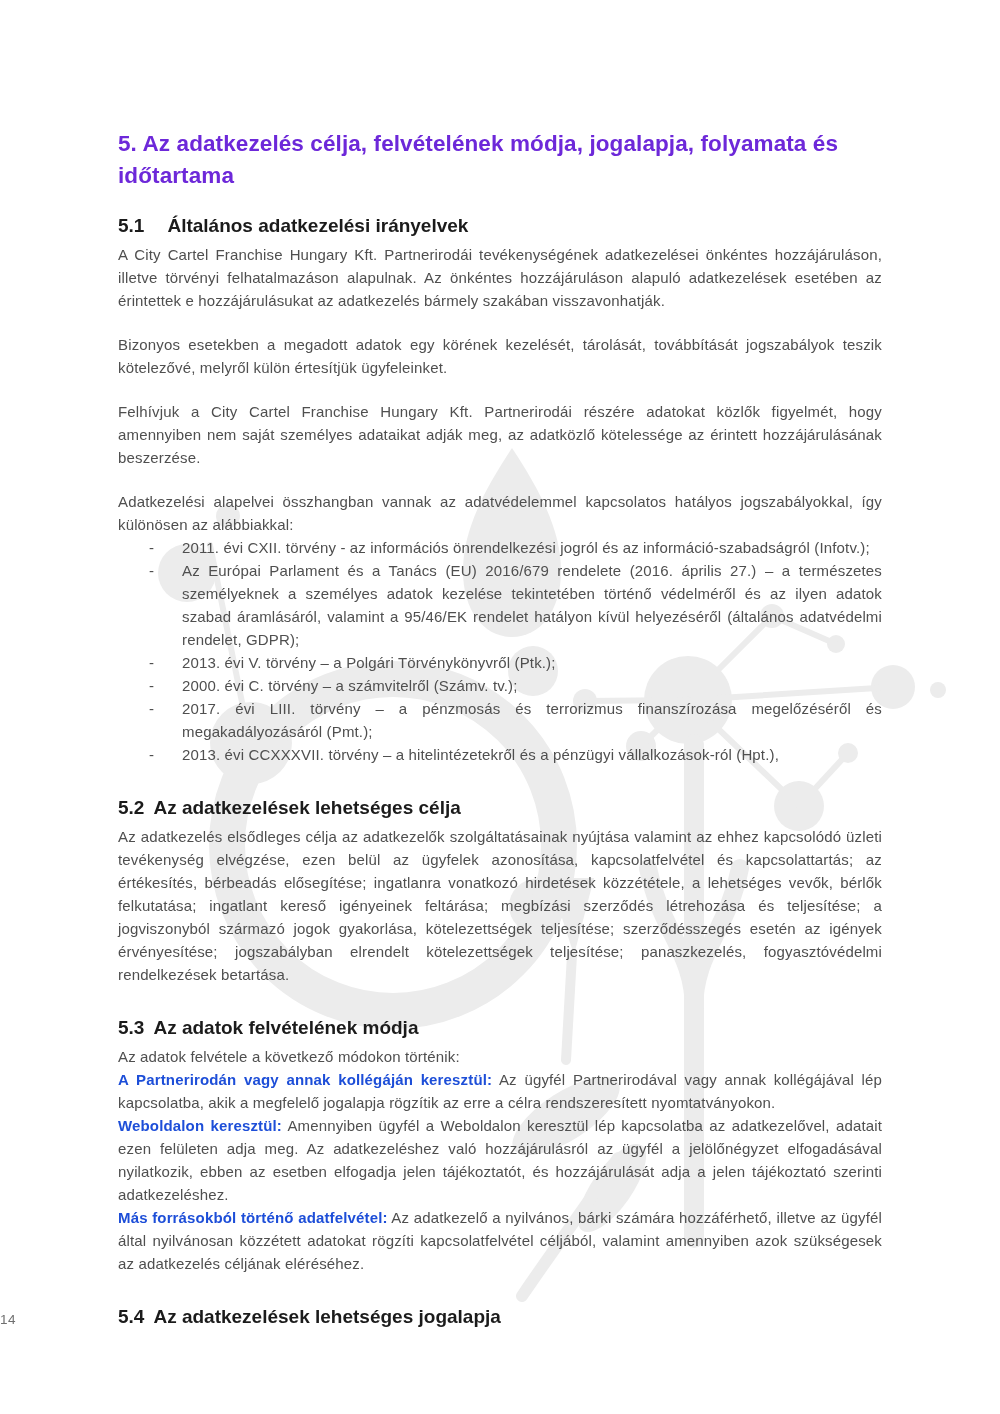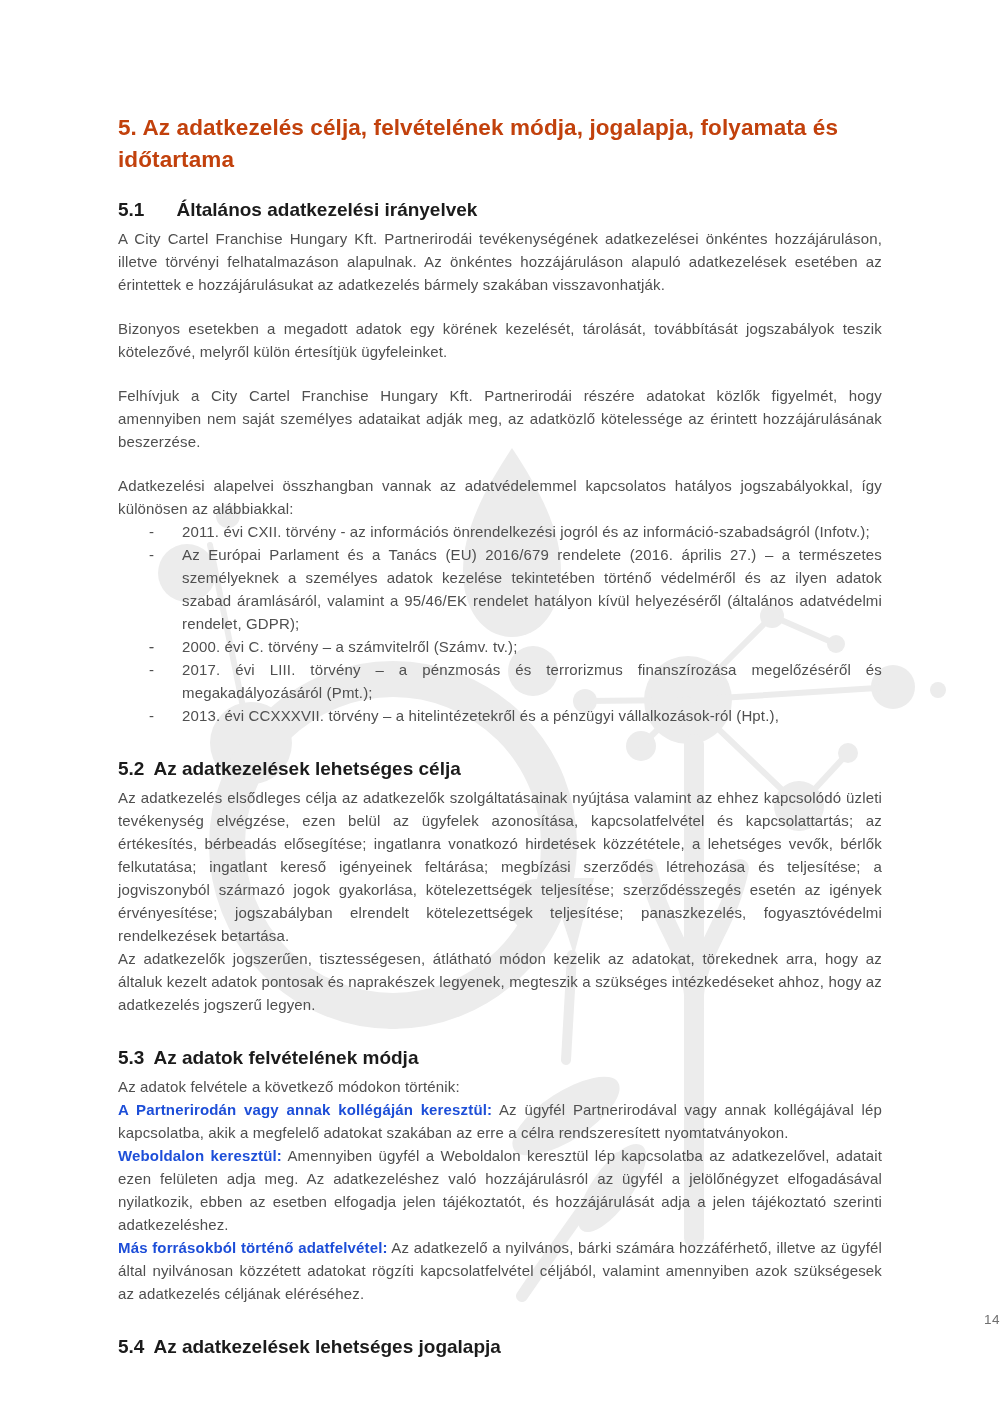--- a/index.html
+++ b/index.html
@@ -17,37 +17,37 @@
     width: 1000px; height: 1414px;
     z-index: 0;
     pointer-events: none;
   }
   .content {
     position: relative;
     z-index: 1;
     padding: 112px 118px 0 118px;
   }
   h1.doc-title {
-    margin: 0 0 22px 0;
+    margin: 16px 0 22px 0;
     font-size: 22.5px;
     line-height: 32px;
     font-weight: 800;
-    color: #c2410c;
+    color: #6d28d9;
     letter-spacing: 0.1px;
   }
   h2.sec-title {
     margin: 30px 0 5px 0;
     font-size: 19px;
     line-height: 24px;
     font-weight: 700;
     color: #1b1b1b;
   }
   h2.sec-title.first { margin-top: 18px; }
   .sec-num { margin-right: 9px; }
-  h2.sec-title.wide-gap .sec-num { margin-right: 32px; }
+  h2.sec-title.wide-gap .sec-num { margin-right: 23px; }
   .doc-body p {
     margin: 0 0 21px 0;
     font-size: 15px;
     line-height: 23px;
     color: #4f4f4f;
     text-align: justify;
     letter-spacing: 0.15px;
   }
   .doc-body p.tight { margin-bottom: 0; }
   .bullets { margin: 0; }
@@ -67,21 +67,21 @@
   }
   .lead {
     font-weight: 700;
     color: #1d4ed8;
   }
   .footer-pageno {
     position: absolute;
     left: 0;
     top: 1312px;
     width: 100%;
-    text-align: right;
+    text-align: left;
     font-size: 13.5px;
     color: #6f6f6f;
     letter-spacing: 0.5px;
     z-index: 1;
   }
 </style>
 </head>
 <body>
 
 <div class="page">
@@ -138,45 +138,44 @@
     <p>Felhívjuk a City Cartel Franchise Hungary Kft. Partnerirodái részére adatokat közlők figyelmét, hogy amennyiben nem saját személyes adataikat adják meg, az adatközlő kötelessége az érintett hozzájárulásának beszerzése.</p>
     <p class="tight">Adatkezelési alapelvei összhangban vannak az adatvédelemmel kapcsolatos hatályos jogszabályokkal, így különösen az alábbiakkal:</p>
     <div class="bullets">
       <div class="bullet">
         <span class="dash">-</span><span>2011. évi CXII. törvény - az információs önrendelkezési jogról és az információ-szabadságról (Infotv.);</span>
       </div>
       <div class="bullet">
         <span class="dash">-</span><span>Az Európai Parlament és a Tanács (EU) 2016/679 rendelete (2016. április 27.) – a természetes személyeknek a személyes adatok kezelése tekintetében történő védelméről és az ilyen adatok szabad áramlásáról, valamint a 95/46/EK rendelet hatályon kívül helyezéséről (általános adatvédelmi rendelet, GDPR);</span>
       </div>
       <div class="bullet">
-        <span class="dash">-</span>
+        <span class="dash">-</span><span>2013. évi V. törvény – a Polgári Törvénykönyvről (Ptk.);</span>
       </div>
       <div class="bullet">
         <span class="dash">-</span><span>2000. évi C. törvény – a számvitelről (Számv. tv.);</span>
       </div>
       <div class="bullet">
         <span class="dash">-</span><span>2017. évi LIII. törvény – a pénzmosás és terrorizmus finanszírozása megelőzéséről és megakadályozásáról (Pmt.);</span>
       </div>
       <div class="bullet">
         <span class="dash">-</span><span>2013. évi CCXXXVII. törvény – a hitelintézetekről és a pénzügyi vállalkozások-ról (Hpt.),</span>
       </div>
     </div>
 
     <h2 class="sec-title">
       <span class="sec-num">5.2</span><span>Az adatkezelések lehetséges célja</span>
     </h2>
     <p class="tight">Az adatkezelés elsődleges célja az adatkezelők szolgáltatásainak nyújtása valamint az ehhez kapcsolódó üzleti tevékenység elvégzése, ezen belül az ügyfelek azonosítása, kapcsolatfelvétel és kapcsolattartás; az értékesítés, bérbeadás elősegítése; ingatlanra vonatkozó hirdetések közzététele, a lehetséges vevők, bérlők felkutatása; ingatlant kereső igényeinek feltárása; megbízási szerződés létrehozása és teljesítése; a jogviszonyból származó jogok gyakorlása, kötelezettségek teljesítése; szerződésszegés esetén az igények érvényesítése; jogszabályban elrendelt kötelezettségek teljesítése; panaszkezelés, fogyasztóvédelmi rendelkezések betartása.</p>
-    <p>Az adatkezelők jogszerűen, tisztességesen, átlátható módon kezelik az adatokat, törekednek arra, hogy az általuk kezelt adatok pontosak és naprakészek legyenek, megteszik a szükséges intézkedéseket ahhoz, hogy az adatkezelés jogszerű legyen.</p>
 
     <h2 class="sec-title">
       <span class="sec-num">5.3</span><span>Az adatok felvételének módja</span>
     </h2>
     <p class="tight">Az adatok felvétele a következő módokon történik:</p>
     <p class="tight">
-      <span class="lead">A Partnerirodán vagy annak kollégáján keresztül:</span><span> Az ügyfél Partnerirodával vagy annak kollégájával lép kapcsolatba, akik a megfelelő adatokat szakában az erre a célra rendszeresített nyomtatványokon.</span>
+      <span class="lead">A Partnerirodán vagy annak kollégáján keresztül:</span><span> Az ügyfél Partnerirodával vagy annak kollégájával lép kapcsolatba, akik a megfelelő jogalapja rögzítik az erre a célra rendszeresített nyomtatványokon.</span>
     </p>
     <p class="tight">
       <span class="lead">Weboldalon keresztül:</span><span> Amennyiben ügyfél a Weboldalon keresztül lép kapcsolatba az adatkezelővel, adatait ezen felületen adja meg. Az adatkezeléshez való hozzájárulásról az ügyfél a jelölőnégyzet elfogadásával nyilatkozik, ebben az esetben elfogadja jelen tájékoztatót, és hozzájárulását adja a jelen tájékoztató szerinti adatkezeléshez.</span>
     </p>
     <p class="tight">
       <span class="lead">Más forrásokból történő adatfelvétel:</span><span> Az adatkezelő a nyilvános, bárki számára hozzáférhető, illetve az ügyfél által nyilvánosan közzétett adatokat rögzíti kapcsolatfelvétel céljából, valamint amennyiben azok szükségesek az adatkezelés céljának eléréséhez.</span>
     </p>
 
     <h2 class="sec-title">
       <span class="sec-num">5.4</span><span>Az adatkezelések lehetséges jogalapja</span>

